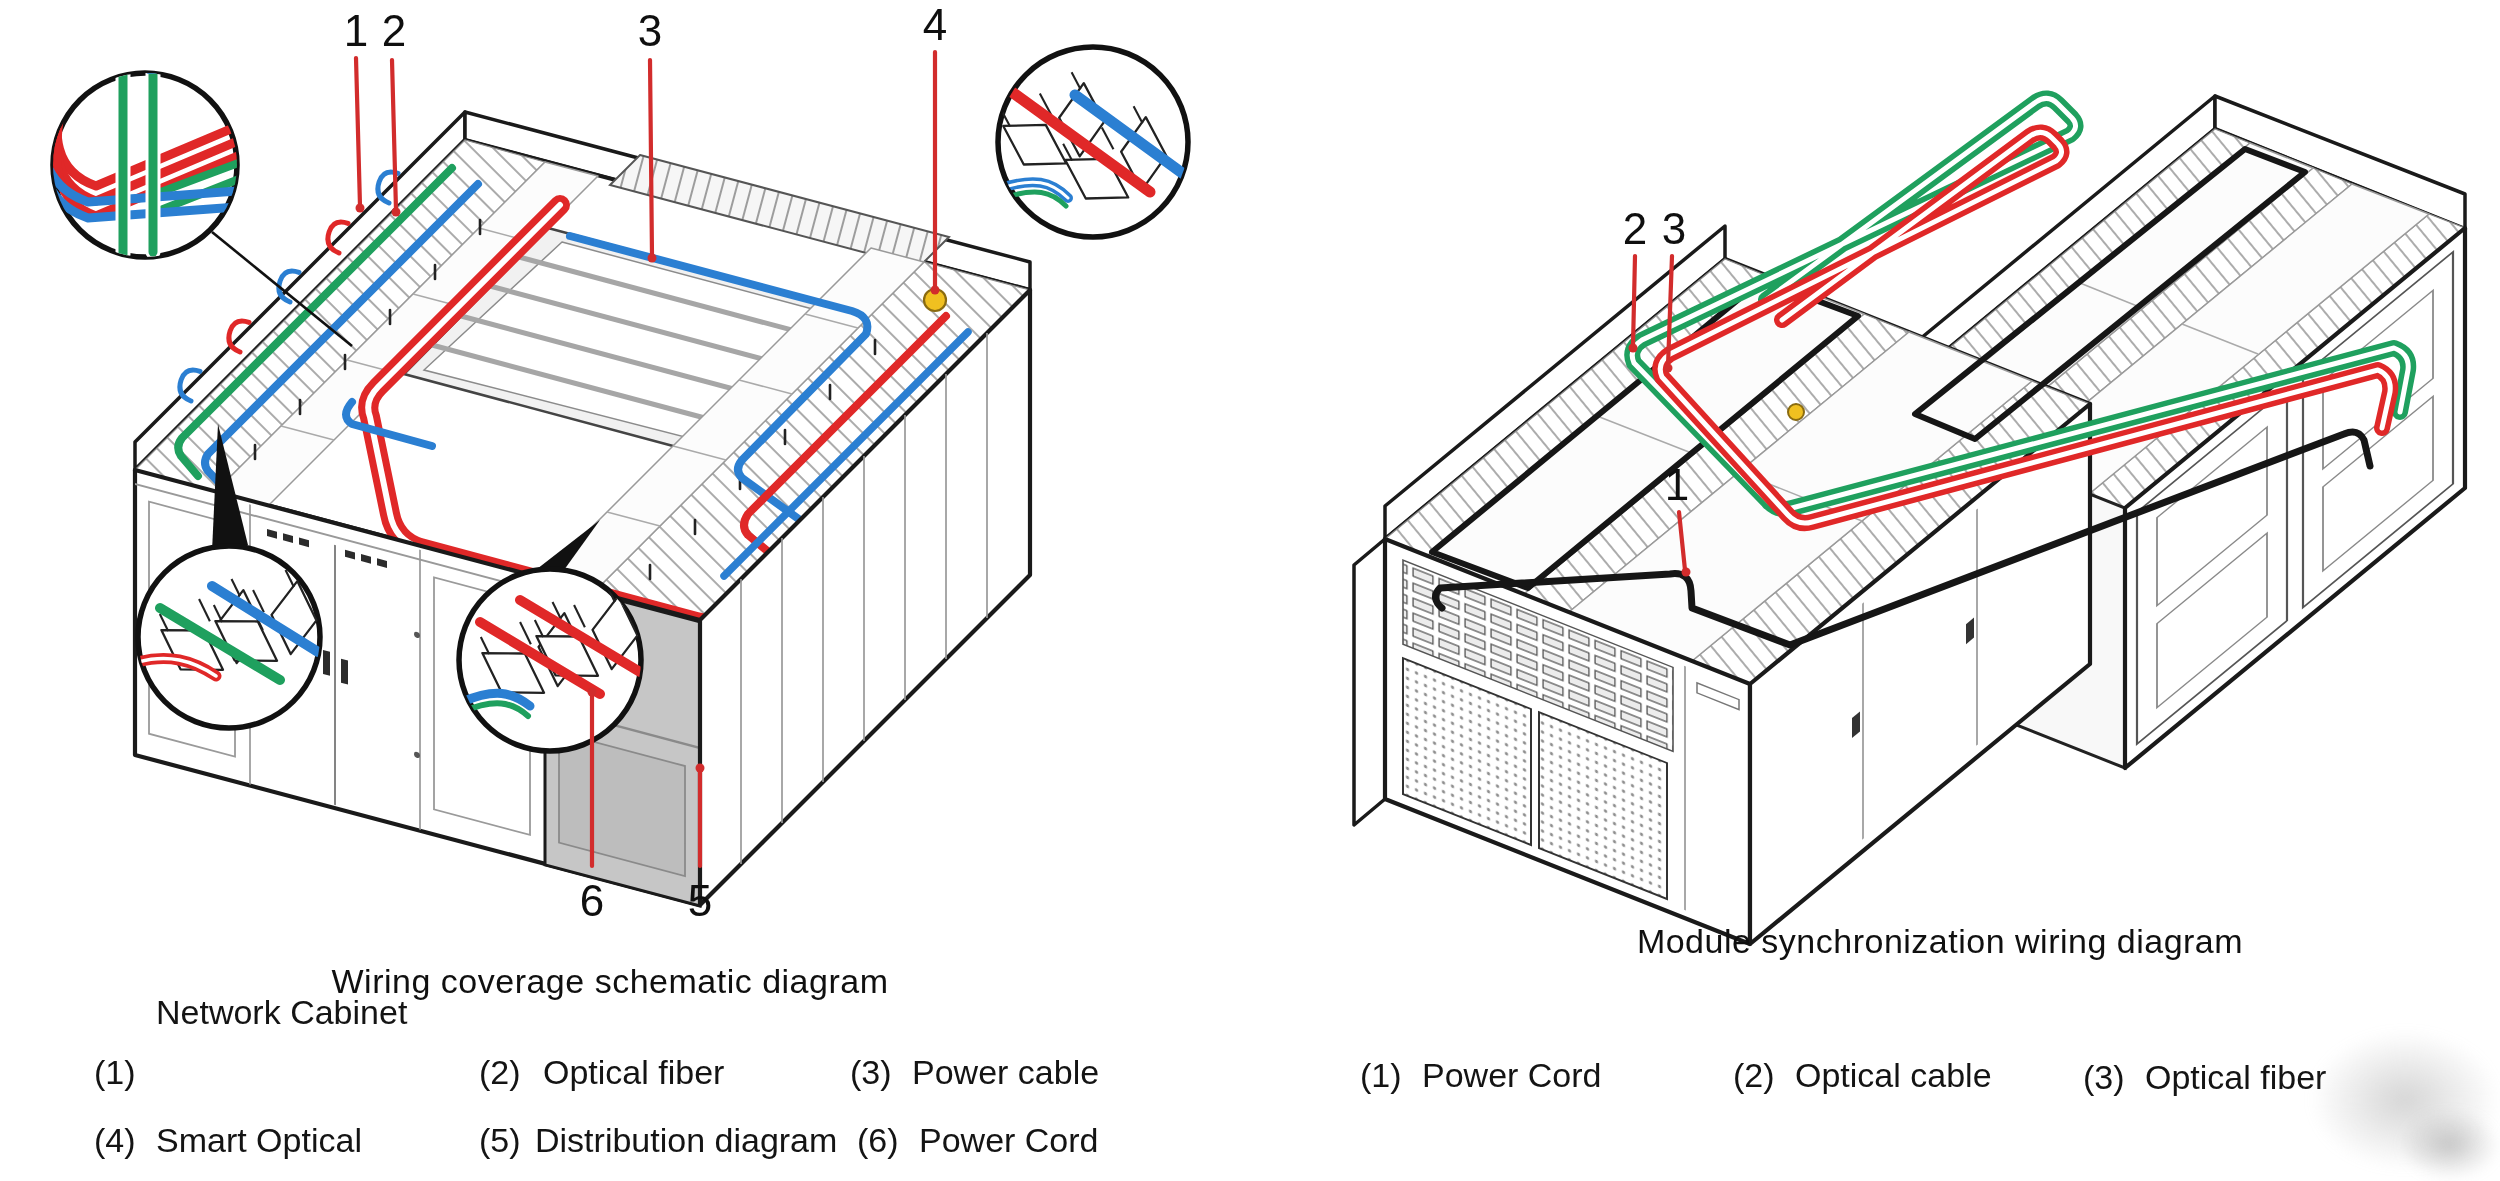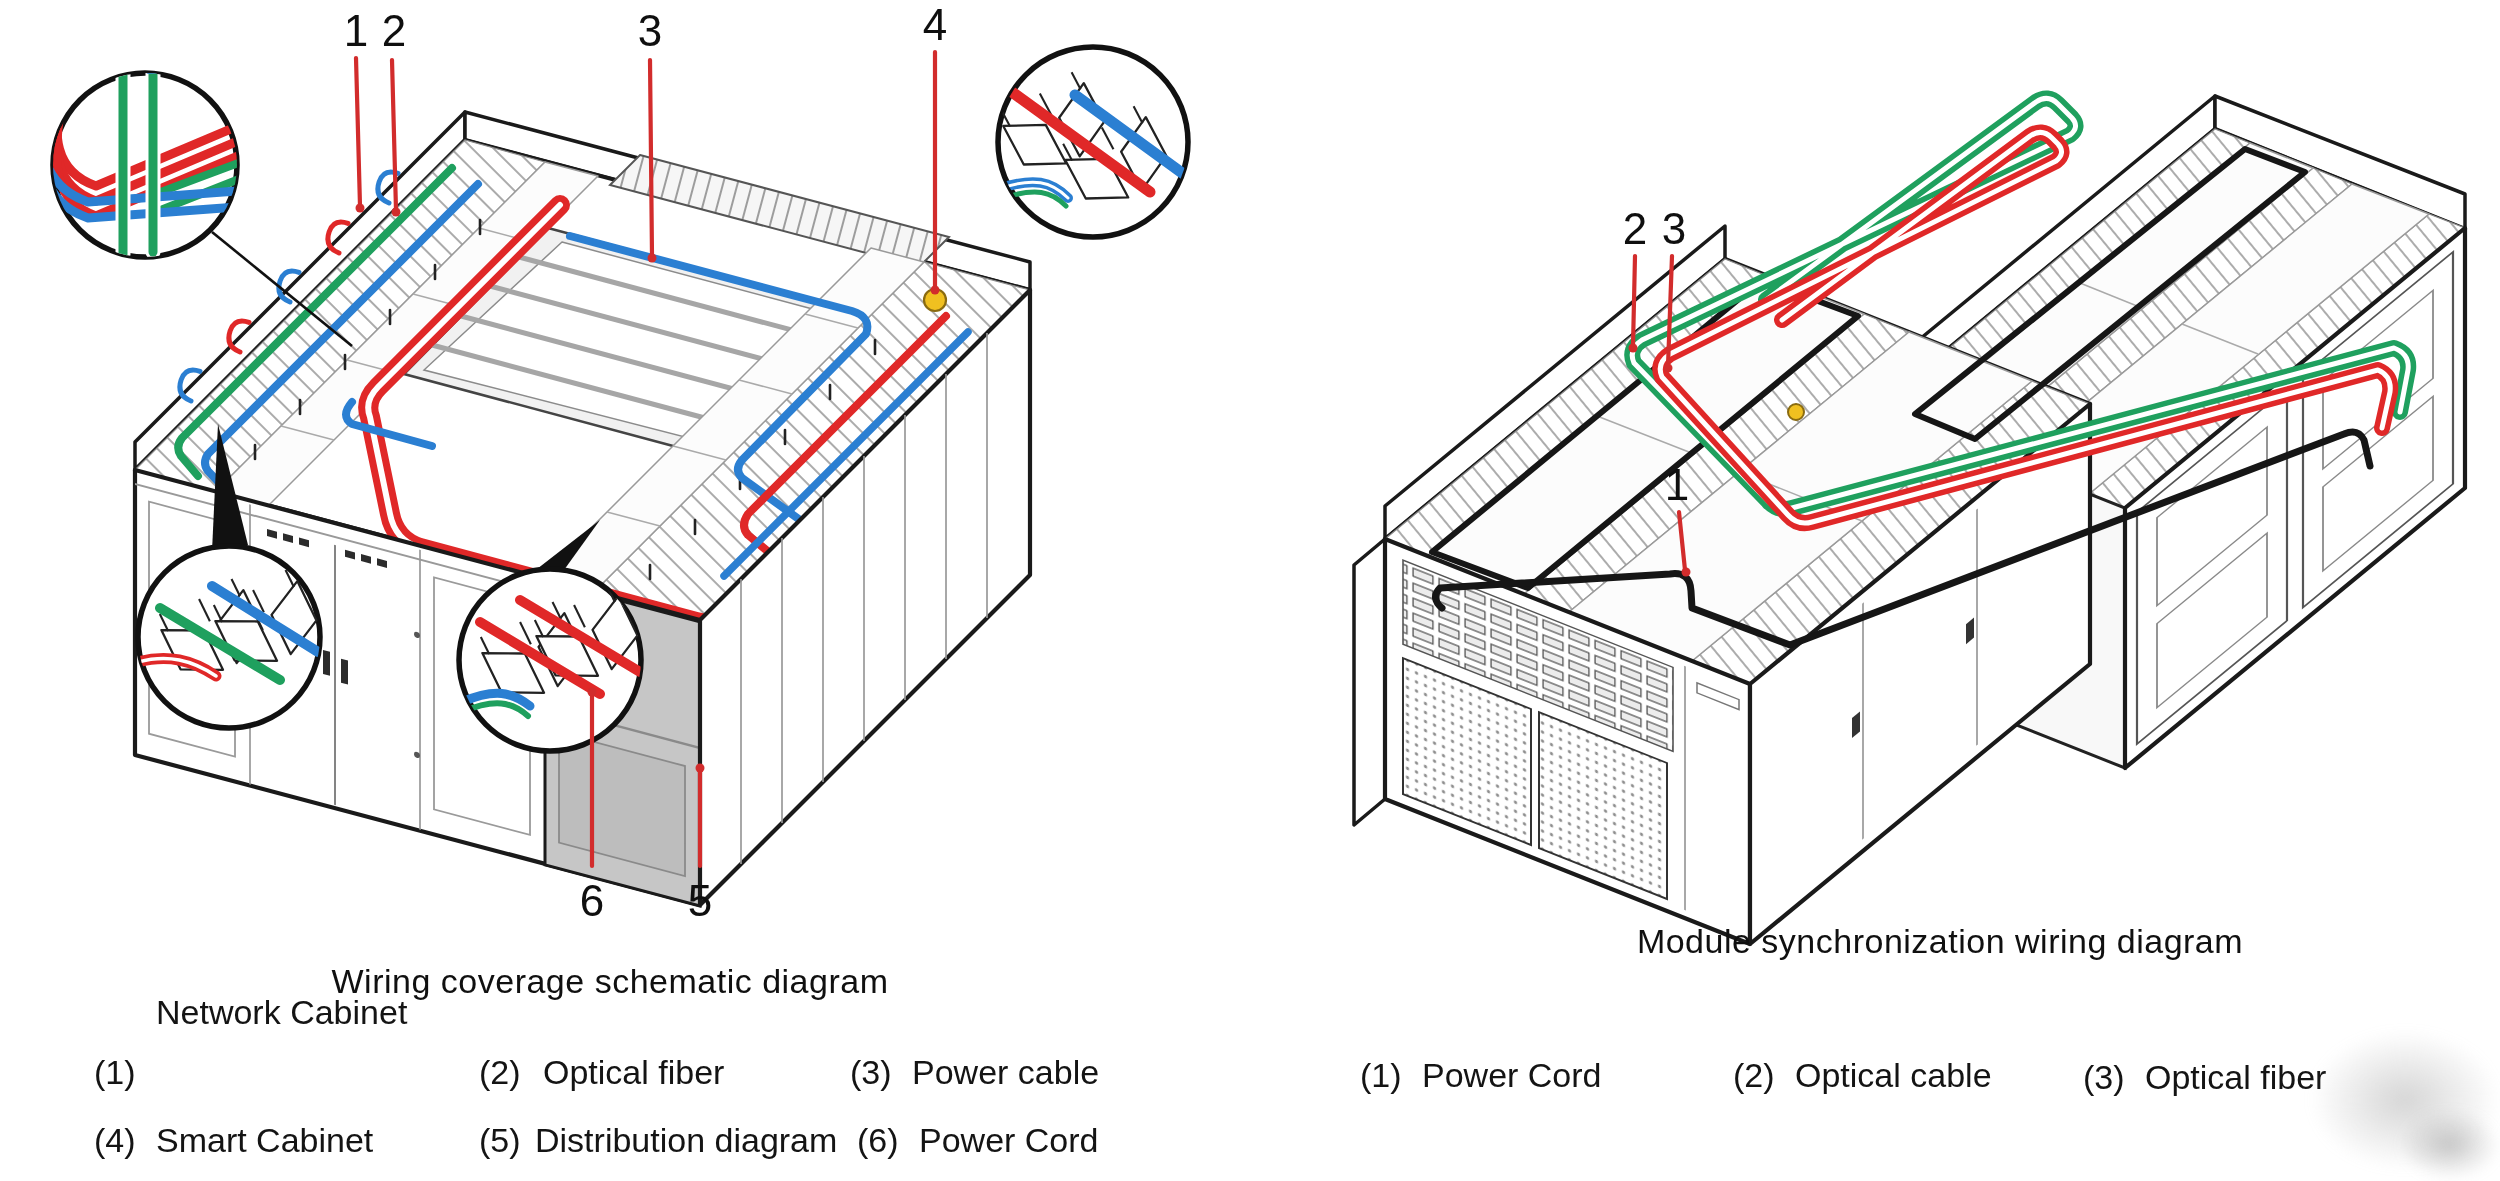--- a/index.html
+++ b/index.html
@@ -356,21 +356,21 @@
 <div class="caption" style="left:1490px;top:922px;width:900px">Module synchronization wiring diagram</div>
 
 <div>
   <span class="leg" style="left:94px;top:1053px">(1)</span>
   <span class="leg" style="left:156px;top:993px">Network Cabinet</span>
   <span class="leg" style="left:479px;top:1053px">(2)</span>
   <span class="leg" style="left:543px;top:1053px">Optical fiber</span>
   <span class="leg" style="left:850px;top:1053px">(3)</span>
   <span class="leg" style="left:912px;top:1053px">Power cable</span>
   <span class="leg" style="left:94px;top:1121px">(4)</span>
-  <span class="leg" style="left:156px;top:1121px">Smart Cabinet</span>
+  <span class="leg" style="left:156px;top:1121px">Smart Optical</span>
   <span class="leg" style="left:479px;top:1121px">(5)</span>
   <span class="leg" style="left:535px;top:1121px">Distribution diagram</span>
   <span class="leg" style="left:857px;top:1121px">(6)</span>
   <span class="leg" style="left:919px;top:1121px">Power Cord</span>
 </div>
 <div>
   <span class="leg" style="left:1360px;top:1056px">(1)</span>
   <span class="leg" style="left:1422px;top:1056px">Power Cord</span>
   <span class="leg" style="left:1733px;top:1056px">(2)</span>
   <span class="leg" style="left:1795px;top:1056px">Optical cable</span>

